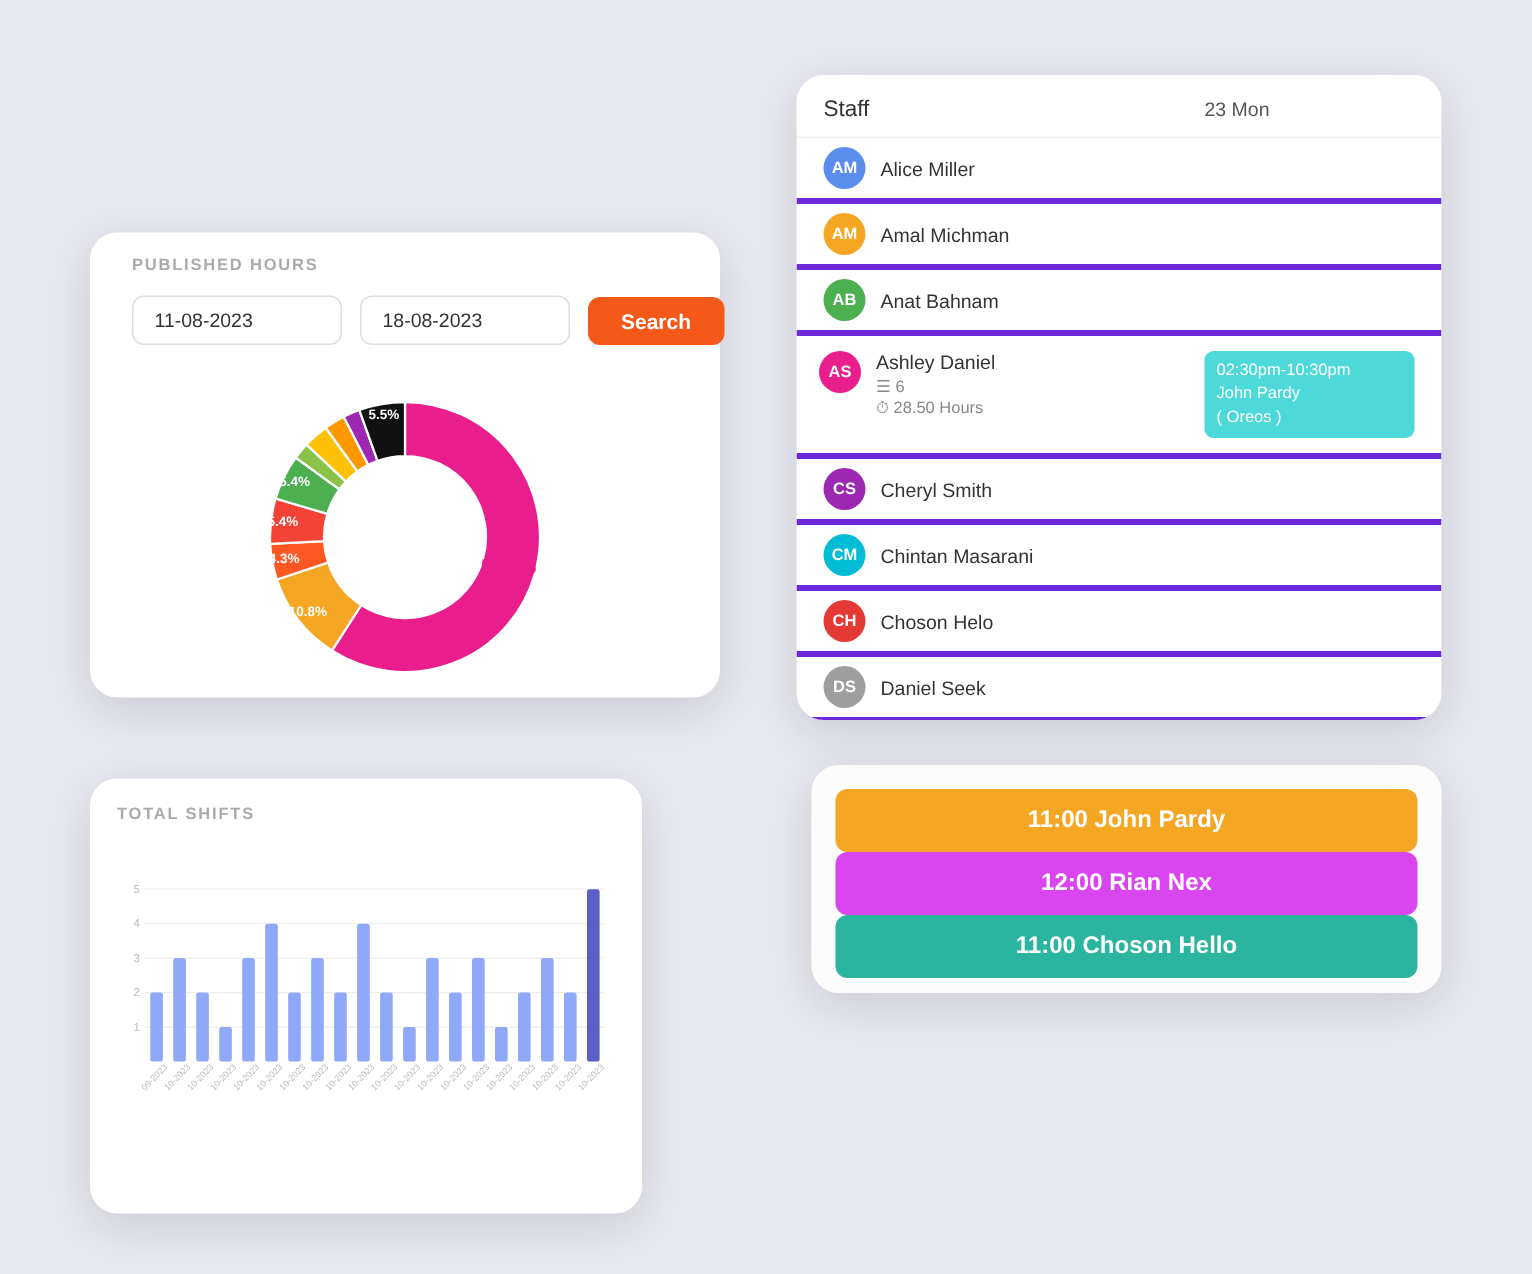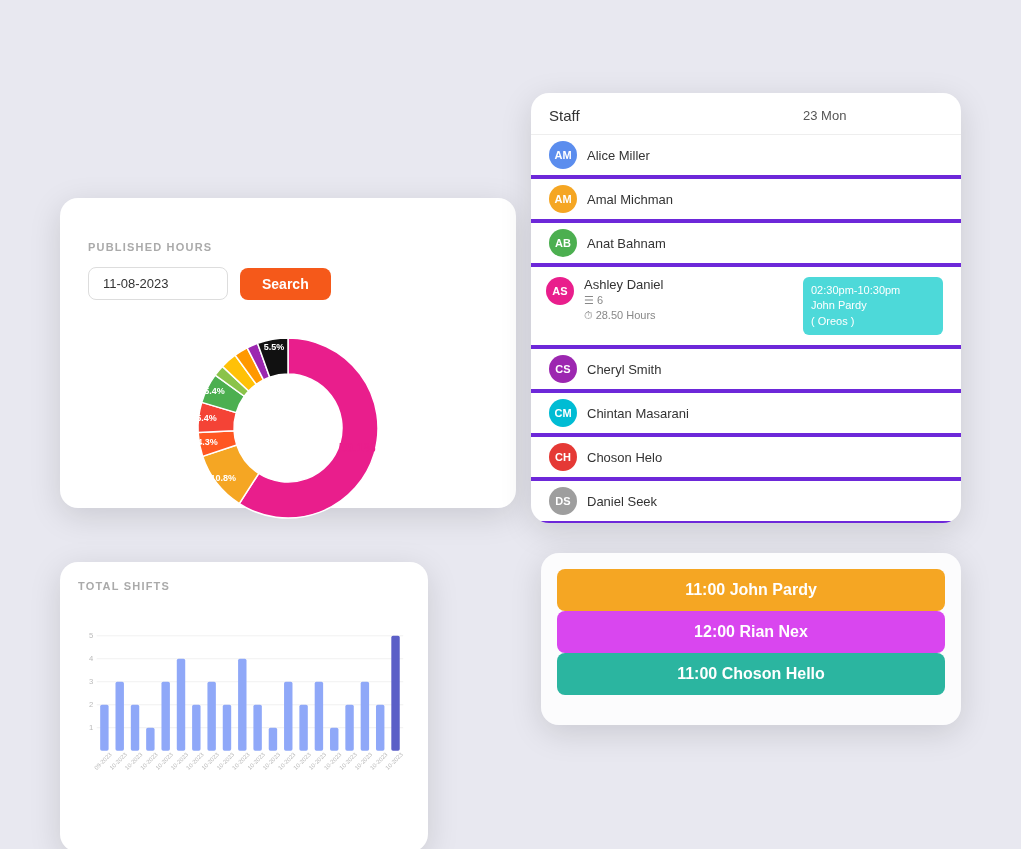--- a/index.html
+++ b/index.html
@@ -10,30 +10,29 @@
       height: 849px;
       overflow: hidden;
       position: relative;
     }
 
     .card {
       background: white;
       border-radius: 18px;
       box-shadow: 0 8px 32px rgba(0,0,0,0.13);
       position: absolute;
-      margin-top: 43px;
     }
 
     
     .published-hours-card {
       left: 60px;
       top: 155px;
-      width: 456px;
+      width: 420px;
       height: 310px;
-      padding: 43px 28px 20px 28px;
+      padding: 16px 28px 20px 28px;
       z-index: 2;
     }
     .card-label {
       font-size: 11px;
       color: #aaa;
       letter-spacing: 1.2px;
       font-weight: 600;
       margin-bottom: 14px;
       text-transform: uppercase;
     }
@@ -185,21 +184,21 @@
     .bar-chart-svg {
       width: 100%;
       height: 100%;
     }
 
     
     .shift-pills-card {
       right: 60px;
       top: 510px;
       width: 420px;
-      height: 172px;
+      height: 152px;
       padding: 16px 16px;
       display: flex;
       flex-direction: column;
       gap: 10px;
       z-index: 2;
       background: rgba(255,255,255,0.85);
     }
     .shift-pill {
       border-radius: 8px;
       padding: 12px 0;
@@ -219,20 +218,21 @@
     .av-red { background: #e53935; }
     .av-gray { background: #9e9e9e; }
   </style>
 </head>
 <body>
 
 <div class="card published-hours-card">
   <div class="card-label">PUBLISHED HOURS</div>
   <div class="date-row">
     <input class="date-input" type="text" value="11-08-2023" style="">
+    <input class="date-input" type="text" value="18-08-2023" style="">
     <button class="search-btn">Search</button>
   </div>
   <div class="donut-container">
     <svg width="220" height="220" viewBox="0 0 220 220">
 
       <g id="donut-g" transform="translate(110,110)">
           <path d="M 5.5109105961630896e-15 -90 A 90 90 0 1 1 -48.70091269141882 75.68501240683523 L -29.22054761485129 45.41100744410113 A 54 54 0 1 0 3.3065463576978537e-15 -54 Z" fill="#e91e8c" stroke="white" stroke-width="1.5"></path>
           <text x="69.07769797349108" y="20.304473464809316" text-anchor="middle" dominant-baseline="middle" fill="#e91e8c" font-size="13" font-weight="700">59.1%</text>
           <path d="M -48.70091269141882 75.68501240683523 A 90 90 0 0 1 -85.4186530491265 28.348786768977444 L -51.2511918294759 17.00927206138647 A 54 54 0 0 0 -29.22054761485129 45.41100744410113 Z" fill="#f5a623" stroke="white" stroke-width="1.5"></path>
           <text x="-64.7927110148066" y="50.2583783995441" text-anchor="middle" dominant-baseline="middle" fill="white" font-size="9" font-weight="700">10.8%</text>

